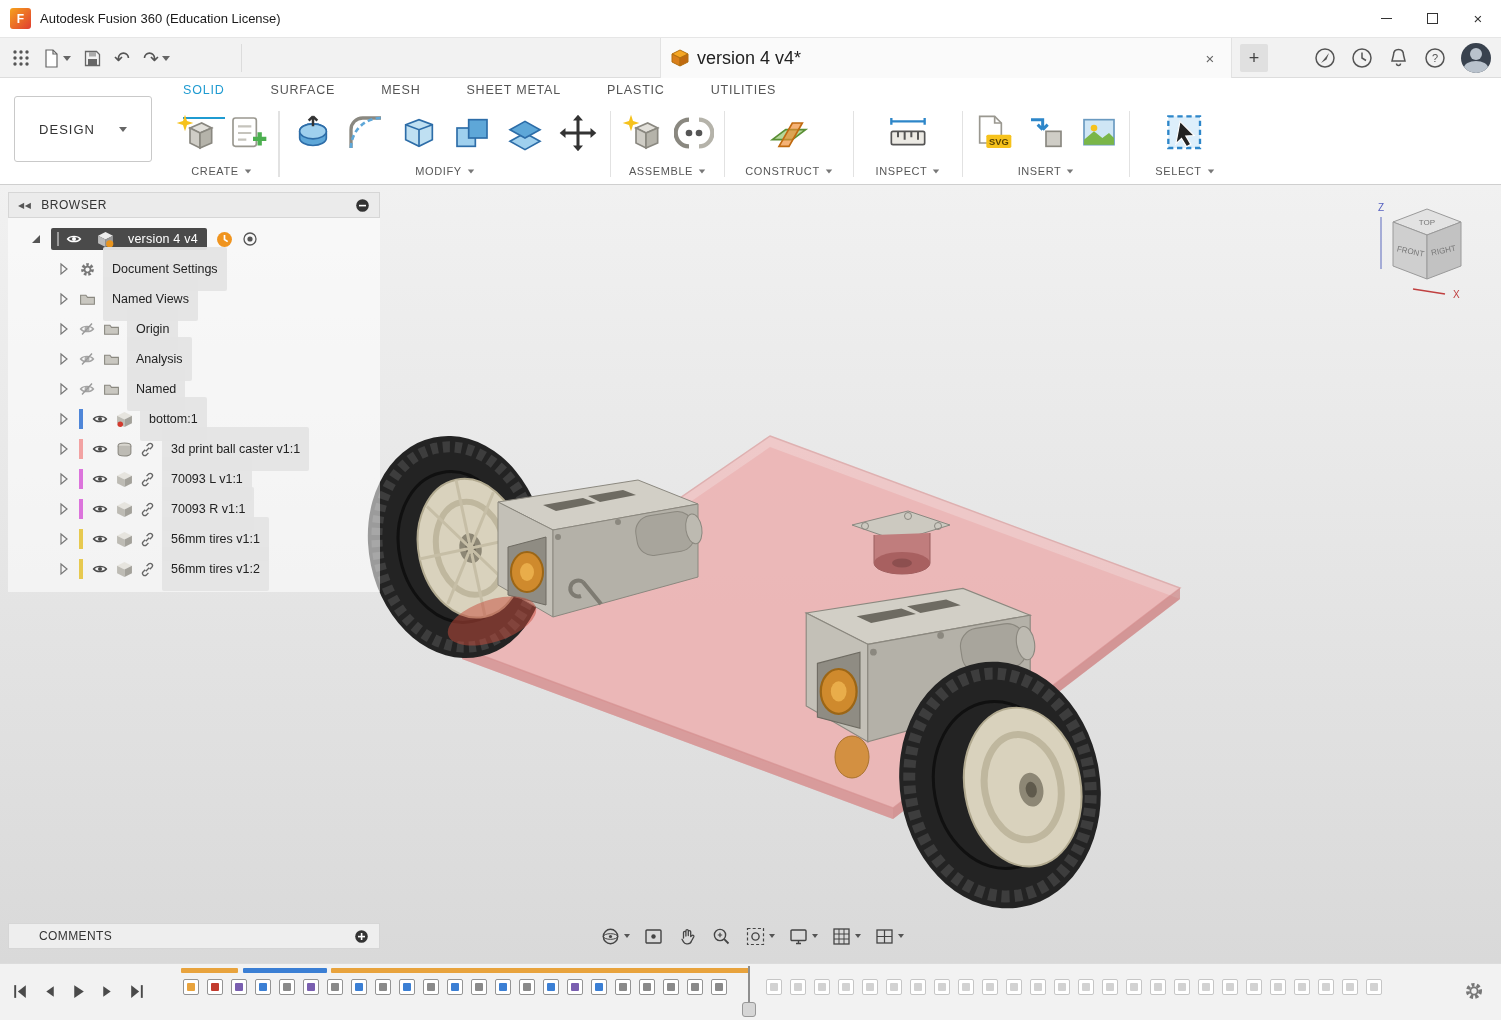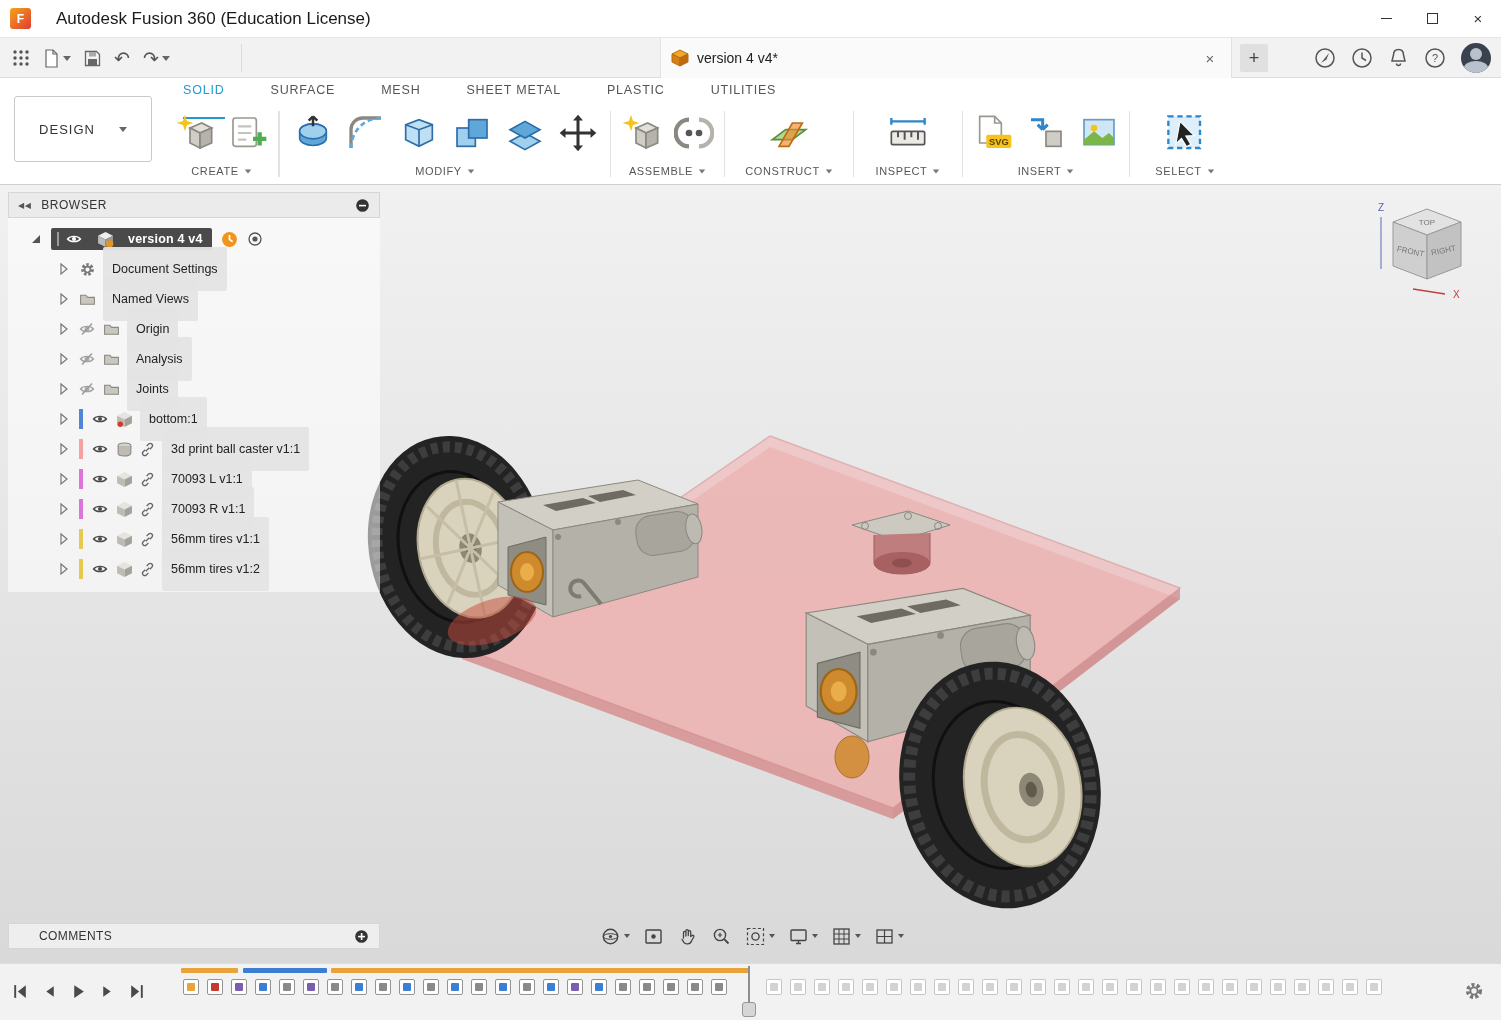--- a/index.html
+++ b/index.html
@@ -2,34 +2,34 @@
 <html><head>
 <meta charset="utf-8">
 <style>
   *{margin:0;padding:0;box-sizing:border-box}
   body{font-family:"Liberation Sans",sans-serif;background:#777}
   .app{position:relative;width:1501px;height:1020px;background:#ececec;overflow:hidden;font-size:13px;color:#333}
 
   
   .titlebar{position:absolute;top:0;left:0;right:0;height:38px;background:#fff;border-bottom:1px solid #e6e6e6;display:flex;align-items:center}
   .app-logo{width:21px;height:21px;margin-left:10px;border-radius:3px;background:linear-gradient(135deg,#f6a21c,#e03c31);display:flex;align-items:center;justify-content:center;color:#fff;font-weight:bold;font-size:12px}
-  .tb-title{margin-left:25px;font-size:17px;color:#1a1a1a}
+  .tb-title{margin-left:9px;font-size:13px;color:#1a1a1a}
   .win-controls{margin-left:auto;display:flex;height:38px}
   .win-btn{width:46px;height:38px;display:flex;align-items:center;justify-content:center;color:#333;font-size:15px;cursor:default}
   .min-glyph{width:11px;height:0;border-top:1.4px solid #333}
   .max-glyph{width:11px;height:11px;border:1.4px solid #333}
 
   
   .toolbar{position:absolute;top:38px;left:0;right:0;height:40px;background:#f2f2f2;border-bottom:1px solid #ddd}
   .qat{position:absolute;left:6px;top:0;height:40px;display:flex;align-items:center;gap:13px;padding:0 6px}
   .qat-btn{display:flex;align-items:center;gap:3px;color:#555}
   .qat-sep{position:absolute;left:241px;top:6px;height:28px;width:1px;background:#dcdcdc}
   .caret{width:0;height:0;border-left:4px solid transparent;border-right:4px solid transparent;border-top:5px solid #666}
   .doc-tab{position:absolute;left:660px;top:0;width:572px;height:40px;background:#fafafa;border-left:1px solid #e2e2e2;border-right:1px solid #e2e2e2;display:flex;align-items:center;padding:0 10px}
-  .doc-tab .label{margin-left:8px;font-size:14px;color:#222}
+  .doc-tab .label{margin-left:8px;font-size:18px;color:#222}
   .tab-close{margin-left:auto;font-size:15px;color:#666;width:22px;text-align:center}
   .new-tab{position:absolute;left:1240px;top:6px;width:28px;height:28px;background:#e0e0e0;border-radius:2px;display:flex;align-items:center;justify-content:center;font-size:18px;color:#444}
   .acct{position:absolute;right:10px;top:0;height:40px;display:flex;align-items:center;gap:15px}
   .acct svg{display:block}
   .avatar{width:30px;height:30px;border-radius:50%;background:#39424e;overflow:hidden;position:relative}
   .avatar::before{content:"";position:absolute;left:9px;top:5px;width:12px;height:12px;border-radius:50%;background:#b9c2cc}
   .avatar::after{content:"";position:absolute;left:3px;top:18px;width:24px;height:14px;border-radius:50%;background:#b9c2cc}
 
   
   .ribbon{position:absolute;top:78px;left:0;right:0;height:107px;background:#fff;border-bottom:1px solid #cfcfcf}
@@ -62,21 +62,21 @@
   .b-row{height:30px;display:flex;align-items:center;padding-left:48px}
   .b-row.root{padding-left:20px}
   .tw{width:16px;height:16px;margin-right:7px;flex:none}
   .bar{width:4px;height:20px;margin-right:9px;flex:none;background:#bbb}
   .eye{width:16px;height:16px;margin-right:8px;flex:none}
   .bic{width:17px;height:17px;margin-right:7px;flex:none}
   .lnk{width:15px;height:15px;margin-right:7px;flex:none}
   .pill{background:rgba(228,228,228,.95);border-radius:2px;padding:15px 9px;font-size:12.5px;color:#222;white-space:nowrap}
   .root-badge{height:22px;background:#4a4a4a;border-radius:2px;display:flex;align-items:center;padding:0 9px 0 6px;gap:7px}
   .root-badge .vline{width:2px;height:14px;background:#9b9b9b}
-  .root-label{color:#fff;font-size:12.5px;font-weight:bold;letter-spacing:.2px}
+  .root-label{color:#fff;font-size:12.5px;font-weight:normal;letter-spacing:.2px}
   .sync{width:17px;height:17px;margin-left:9px;flex:none}
   .radio{width:16px;height:16px;margin-left:9px;flex:none}
   .eh path,.eh circle{stroke:#a3a3a3 !important;fill-opacity:.35}
 
   
   .comments{position:absolute;left:8px;bottom:14px;width:372px;height:26px;background:rgba(238,238,238,.97);border:1px solid #d6d6d6;display:flex;align-items:center;padding:0 10px 0 30px;font-size:12px;letter-spacing:.4px;color:#333}
   .comments svg{margin-left:auto}
   .navbar{position:absolute;left:600px;bottom:13px;height:28px;display:flex;align-items:center;gap:13px}
   .nav-item{display:flex;align-items:center;gap:3px}
   .nav-item svg{width:21px;height:21px}
@@ -587,21 +587,21 @@
               <path d="M5 3 L11 8 L5 13 Z" fill="none" stroke="#777" stroke-width="1.2"></path>
             </svg>
           <svg class="eye eh" viewBox="0 0 16 16">
             <path d="M1.5 8 C4.5 4.5 11.5 4.5 14.5 8 C11.5 11.5 4.5 11.5 1.5 8 Z" fill="none" stroke="#555" stroke-width="1.3"></path>
               <circle cx="8" cy="8" r="2" fill="#555"></circle>
               <line x1="3" y1="13.5" x2="13" y2="2.5" stroke="#999" stroke-width="1.4"></line>
           </svg>
           <svg class="bic" viewBox="0 0 16 16">
             <path d="M1.5 4 h5 l1.5 2 h6.5 v6.5 H1.5 Z" fill="#c9c7c0" stroke="#8a8880"></path>
           </svg>
-          <span class="pill">Joints</span>
+          <span class="pill">Named</span>
         </div>
 
         <div class="b-row">
           <svg class="tw" viewBox="0 0 16 16">
               <path d="M5 3 L11 8 L5 13 Z" fill="none" stroke="#777" stroke-width="1.2"></path>
             </svg>
           <span class="bar" style="background: rgb(79, 134, 216);"></span>
           <svg class="eye" viewBox="0 0 16 16">
             <path d="M1.5 8 C4.5 4.5 11.5 4.5 14.5 8 C11.5 11.5 4.5 11.5 1.5 8 Z" fill="none" stroke="#4a4a4a" stroke-width="1.3"></path>
               <circle cx="8" cy="8" r="2" fill="#4a4a4a"></circle>

